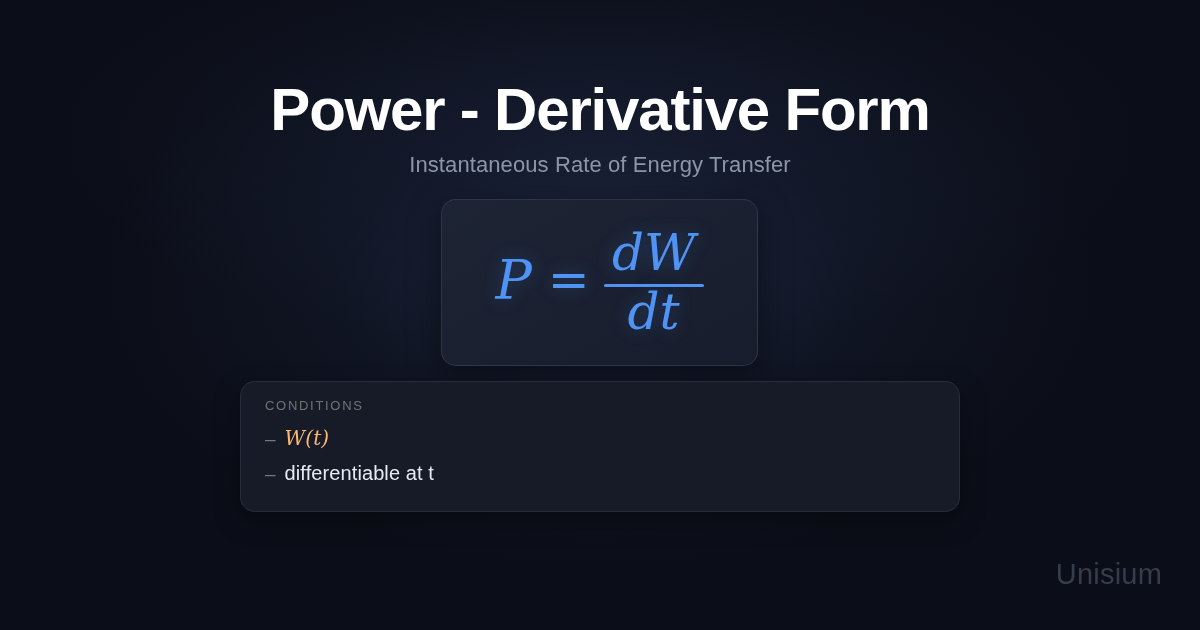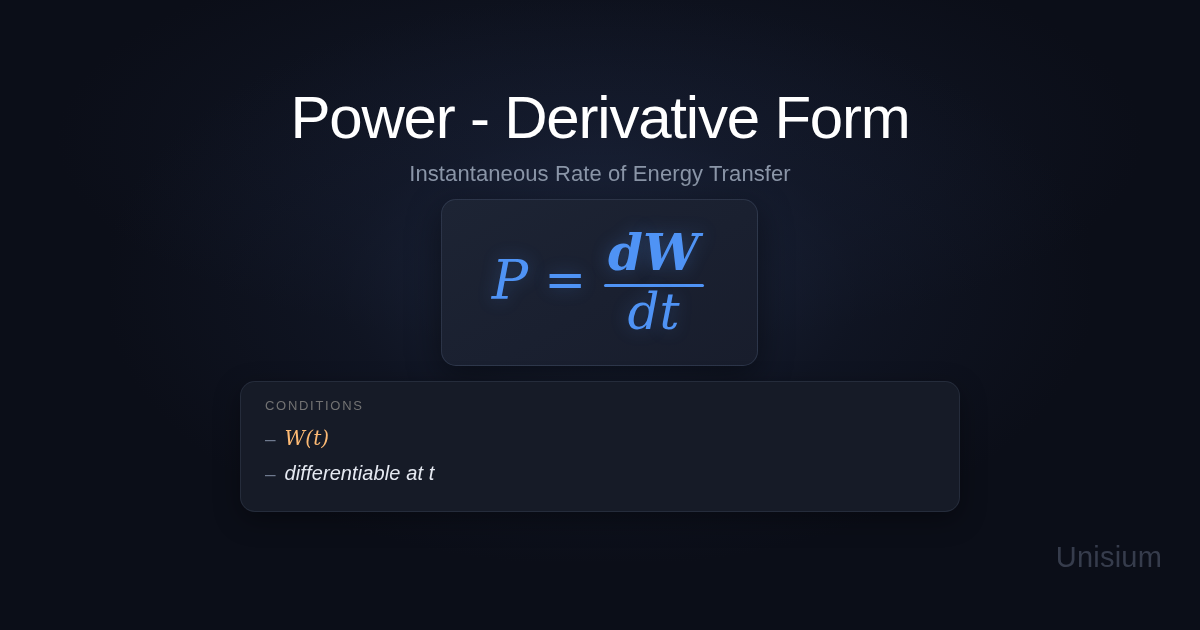--- a/index.html
+++ b/index.html
@@ -52,23 +52,23 @@
 
   
   .header {
     position: absolute;
     left: 0;
     top: 74px;
     width: 1200px;
     text-align: center;
   }
   .title {
-    margin: 12px;
+    margin: 4px;
     font-size: 60px;
-    font-weight: normal;
+    font-weight: bold;
     letter-spacing: -1.2px;
     line-height: 1.05;
     color: #ffffff;
   }
   .subtitle {
     margin: 11px 0 0 0;
     font-size: 22px;
     font-weight: normal;
     letter-spacing: 0.1px;
     color: #8b96a8;
@@ -113,21 +113,21 @@
   .fraction {
     display: inline-flex;
     flex-direction: column;
     align-items: center;
   }
   .numer, .denom {
     font-size: 50px;
     font-style: italic;
     padding: 0 8px;
   }
-  .numer { margin-bottom: 6px; font-weight: bold; }
+  .numer { margin-bottom: 6px; }
   .denom { }
   .frac-bar {
     width: 100px;
     height: 3px;
     background: #4f93f5;
     border-radius: 2px;
   }
 
   
   .conditions-card {
@@ -162,34 +162,33 @@
   }
   .cond-dash {
     color: #6f7a8f;
     font-size: 19px;
     margin-right: 9px;
     line-height: 1;
   }
   .cond-text {
     font-size: 20px;
     letter-spacing: 0.1px;
-    font-style: italic;
   }
   .cond-text.math {
     font-family: "DejaVu Serif", "Liberation Serif", serif;
     font-style: italic;
     font-size: 20px;
     color: #fdba74;
   }
 
   
   .watermark {
     position: absolute;
     right: 38px;
-    bottom: 56px;
+    bottom: 39px;
     font-size: 29px;
     color: #363c4c;
     letter-spacing: 0.2px;
   }
 </style>
 </head>
 <body>
 
 <div class="canvas">
 

